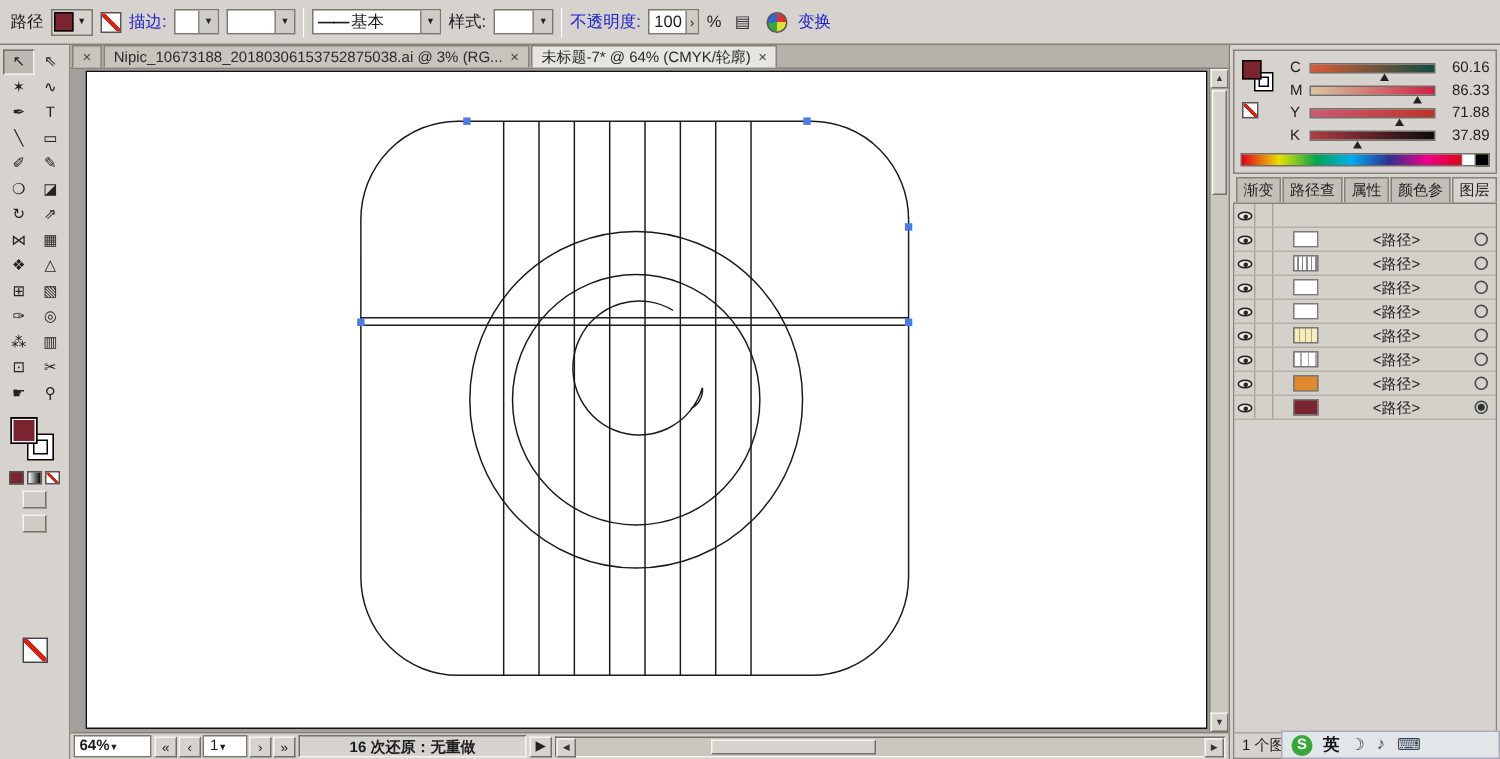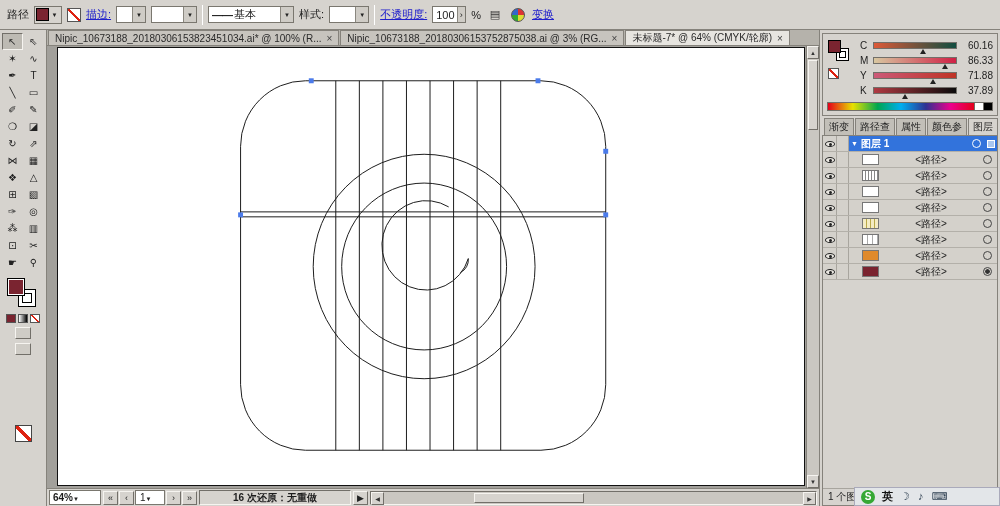--- a/index.html
+++ b/index.html
@@ -7,21 +7,21 @@
   body { font-family:"Liberation Sans","DejaVu Sans",sans-serif; font-size:11px; background:#d6d3ce; color:#1d1d1d; position:relative; }
   :root { --maroon:#7a2430; --blue:#3273dc; --link:#2020cc; }
 
   .bev-up   { border:1px solid; border-color:#f6f4f0 #726f69 #726f69 #f6f4f0; }
   .bev-down { border:1px solid; border-color:#726f69 #f6f4f0 #f6f4f0 #726f69;font-weight:bold; }
 
   .app { width:1000px; height:506px; display:flex; flex-direction:column; }
 
   
   .control-bar { height:30px; flex:0 0 30px; display:flex; align-items:center; gap:5px; padding:0 7px; background:#d6d3ce; border-bottom:1px solid #85827b; }
-  .link { color:var(--link); text-decoration:underline; cursor:pointer; }
+  .link { color:var(--link); cursor:pointer; }
   .combo { background:#fff; border:1px solid #7a776f; height:17px; display:flex; align-items:center; padding-left:3px; gap:2px; }
   .combo .dd { margin-left:auto; width:13px; height:100%; background:#cfccc6; border-left:1px solid #8a877f; display:flex; align-items:center; justify-content:center; }
   .dd::after { content:"▼"; font-size:6px; color:#222; }
   .spin::after { content:"›"; font-size:9px; color:#222; }
   .w30{width:30px}.w40{width:40px}.w46{width:46px}.w86{width:86px}.w34{width:34px}
   .vsep { width:1px; height:20px; background:#9a978f; border-right:1px solid #fff; }
   .swatch-combo { display:flex; align-items:center; border:1px solid #7a776f; background:#d6d3ce; height:18px; padding:1px; }
   .sw-fill { width:13px; height:13px; background:var(--maroon); border:1px solid #000; }
   .sw-dd { width:11px; display:flex; justify-content:center; }
   .none-mini { width:14px; height:14px; background:#fff; border:1px solid #555;
@@ -315,21 +315,20 @@
       </div>
       <span class="mode-btn bev-up"></span>
       <span class="mode-btn bev-up"></span>
       <div class="none-big"></div>
     </div>
 
     <div class="center">
       <div class="tab-bar">
 
           <div class="tab" data-active="false" title="Nipic_10673188_20180306153823451034.ai* @ 100% (R...">
-            <span class="tab-label">Nipic_10673188_20180306153823451034.ai* @ 100% (R...</span>
             <span class="tab-close">×</span>
           </div>
 
           <div class="tab" data-active="false" title="Nipic_10673188_20180306153752875038.ai @ 100% (RG...">
             <span class="tab-label">Nipic_10673188_20180306153752875038.ai @ 3% (RG...</span>
             <span class="tab-close">×</span>
           </div>
 
           <div class="tab" data-active="true" title="未标题-7* @ 64% (CMYK/轮廓)">
             <span class="tab-label">未标题-7* @ 64% (CMYK/轮廓)</span>
@@ -464,26 +463,20 @@
             <span class="ptab" data-active="false">颜色参</span>
 
             <span class="ptab" data-active="true">图层</span>
           </div>
         <div class="layers-body">
           <div class="lrow layer-head">
             <span class="cell eyec">
                 <i class="eye-ic"></i>
               </span>
             <span class="cell lockc"></span>
-            <div class="lmain">
-              <span class="tri"></span>
-              <span class="lname">图层 1</span>
-              <span class="circ"></span>
-              <span class="selsq"></span>
-            </div>
           </div>
           <div>
 
               <div class="lrow">
                 <span class="cell eyec">
                   <i class="eye-ic"></i>
                 </span>
                 <span class="cell lockc"></span>
                 <div class="lmain">
                   <span class="indent"></span>

